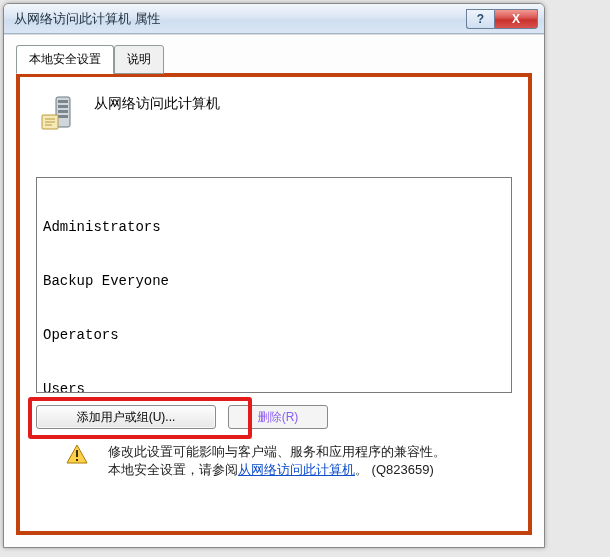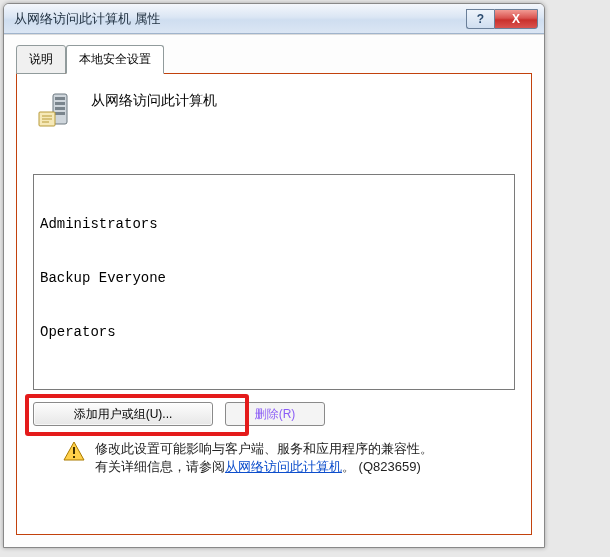--- a/index.html
+++ b/index.html
@@ -91,21 +91,21 @@
       border-bottom: 1px solid #ffffff;
       border-radius: 3px 3px 0 0;
     }
     .tab.inactive {
       background: #f0f0f0;
       border-radius: 3px 3px 0 0;
       margin-left: 0px;
     }
     .tabpanel {
       flex: 1;
-      border: 1px solid #c2410c;
+      border: 4px solid #c2410c;
       background: #ffffff;
       padding: 16px 16px 16px 16px;
       position: relative;
       z-index: 1;
       display: flex;
       flex-direction: column;
     }
     .header-row {
       display: flex;
       align-items: flex-start;
@@ -159,21 +159,21 @@
       box-shadow: inset 0 0 0 1px rgba(255,255,255,.7);
     }
     .btn:disabled {
       color: #8b5cf6;
       background: #f4f4f4;
       min-width: 100px;
     }
     .info-row {
       display: flex;
       align-items: flex-start;
-      gap: 10px;
+      gap: 20px;
       margin-top: 14px;
       padding-left: 30px;
     }
     .warn-icon svg { display: block; }
     .info-text {
       font-size: 13px;
       line-height: 18px;
       color: #222;
     }
     .info-link {
@@ -196,22 +196,22 @@
       </div>
       <div class="close-btn">
         <span>X</span>
       </div>
     </div>
   </div>
 
   <div class="client">
 
     <div class="tabstrip">
+      <div class="tab active">本地安全设置</div>
       <div class="tab inactive">说明</div>
-      <div class="tab active">本地安全设置</div>
     </div>
 
     <div class="tabpanel">
 
       <div class="header-row">
         <span class="server-icon">
           <svg width="44" height="44" viewBox="0 0 44 44">
             <rect x="20" y="4" width="14" height="30" rx="2" fill="#cfd6dc" stroke="#6d7880"></rect>
             <rect x="22" y="7" width="10" height="3" fill="#7a858d"></rect>
             <rect x="22" y="12" width="10" height="3" fill="#7a858d"></rect>
@@ -223,37 +223,38 @@
             <line x1="9" y1="32" x2="16" y2="32" stroke="#b89b3a"></line>
           </svg>
         </span>
         <div class="heading-text">从网络访问此计算机</div>
       </div>
 
       <div class="listbox">
         <span class="list-entry">Administrators</span>
         <span class="list-entry">Backup Everyone</span>
         <span class="list-entry">Operators</span>
+        <span class="list-entry">Users</span>
       </div>
 
       <div class="button-row">
         <div class="highlight-box"></div>
         <button class="btn">添加用户或组(U)...</button>
         <button class="btn" disabled="">删除(R)</button>
       </div>
 
       <div class="info-row">
         <span class="warn-icon">
           <svg width="22" height="22" viewBox="0 0 22 22">
             <polygon points="11,2 21,20 1,20" fill="#ffd04a" stroke="#aa7b00" stroke-width="1"></polygon>
             <rect x="10" y="7" width="2" height="7" fill="#403000"></rect>
             <rect x="10" y="16" width="2" height="2" fill="#403000"></rect>
           </svg>
         </span>
         <div class="info-text">
           <span>修改此设置可能影响与客户端、服务和应用程序的兼容性。</span><br>
-          <span>有关详细信息，请参阅</span><span class="info-link">从网络访问此计算机</span><span>。  (Q823659)</span>
+          <span>本地安全设置，请参阅</span><span class="info-link">从网络访问此计算机</span><span>。  (Q823659)</span>
         </div>
       </div>
 
     </div>
   </div>
 </div>
 
 </body></html>

